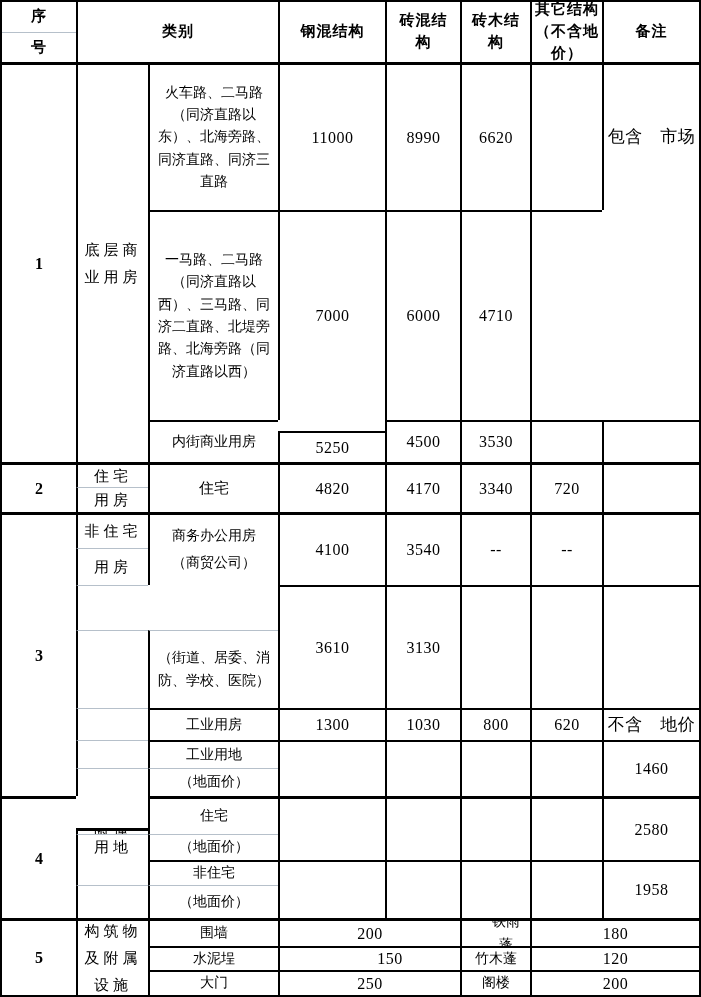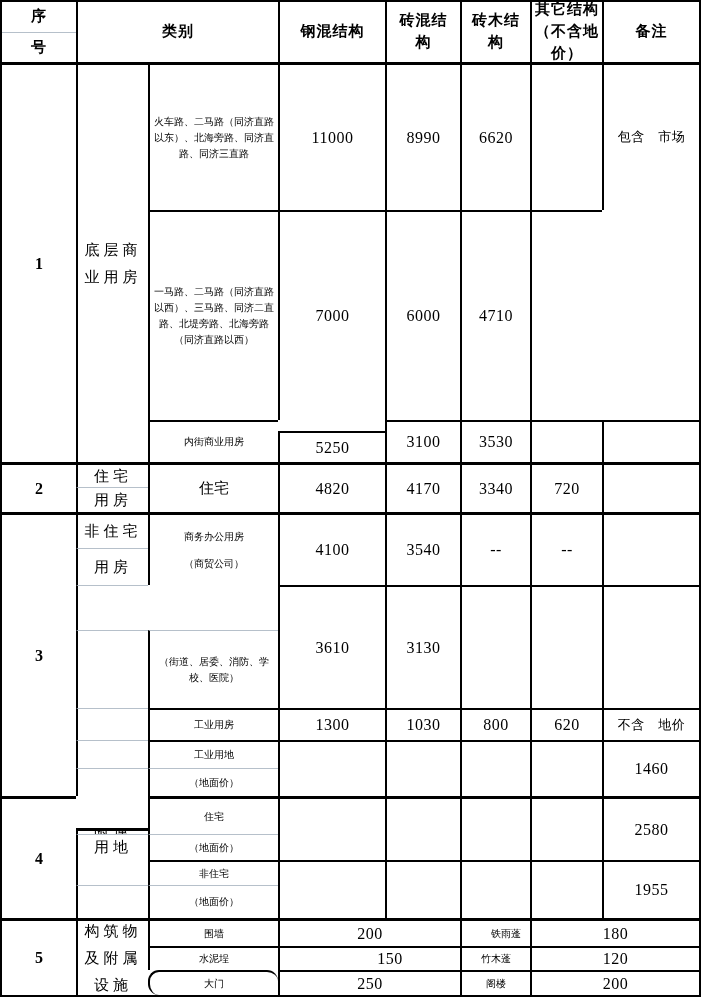--- a/index.html
+++ b/index.html
@@ -23,23 +23,23 @@
     box-sizing:border-box;overflow:hidden;
   }
   .bl{border-left:2px solid #000;}
   .tt{border-top:3px solid #000;}
   .dt{border-top:2px solid #000;}
   .ft{border-top:1px solid #b6c0ca;}
   .hdr{font-weight:bold;letter-spacing:1px;padding:0 5px;}
   .num{font-weight:bold;font-size:16px;}
   .val{font-size:16px;letter-spacing:0.5px;}
   .cat{letter-spacing:4px;line-height:1.8;padding:0 2px;}
-  .lbl{font-size:10px;line-height:1.6;padding:0 4px;}
+  .lbl{font-size:14px;line-height:1.6;padding:0 4px;}
   .two{flex-direction:column;justify-content:space-around;padding:8px 2px;}
-  .note{font-size:13px;letter-spacing:0.5px;text-align:center;}
+  .note{font-size:17px;letter-spacing:0.5px;text-align:center;}
   .remark{
     font-size:13.5px;line-height:1.6;padding:0 7px;
     text-align:justify;text-align-last:center;
   }
 </style>
 </head>
 <body>
 
 <div class="page">
   <div class="tbl">
@@ -64,21 +64,21 @@
     <div class="c note bl tt" style="grid-column:8;grid-row:3;">包含　市场</div>
 
     <div class="c lbl bl dt" style="grid-column:3;grid-row:4;">一马路、二马路（同济直路以西）、三马路、同济二直路、北堤旁路、北海旁路（同济直路以西）</div>
     <div class="c val bl dt" style="grid-column:4;grid-row:4;">7000</div>
     <div class="c val bl dt" style="grid-column:5;grid-row:4;">6000</div>
     <div class="c val bl dt" style="grid-column:6;grid-row:4;">4710</div>
     <div class="c bl dt" style="grid-column:7;grid-row:4;"></div>
 
     <div class="c lbl bl dt" style="grid-column:3;grid-row:5;">内街商业用房</div>
     <div class="c val bl dt" style="grid-column:4;grid-row:5;margin-top:11px;">5250</div>
-    <div class="c val bl dt" style="grid-column:5;grid-row:5;">3100</div>
+    <div class="c val bl dt" style="grid-column:5;grid-row:5;">4500</div>
     <div class="c val bl dt" style="grid-column:6;grid-row:5;">3530</div>
     <div class="c bl dt" style="grid-column:7;grid-row:5;"></div>
     <div class="c bl dt" style="grid-column:8;grid-row:5;"></div>
 
     <div class="c num tt" style="grid-column:1;grid-row:6/span 2;">2</div>
     <div class="c cat bl tt" style="grid-column:2;grid-row:6;">住宅</div>
     <div class="c cat bl ft" style="grid-column:2;grid-row:7;">用房</div>
     <div class="c bl tt" style="grid-column:3;grid-row:6/span 2;">住宅</div>
     <div class="c val bl tt" style="grid-column:4;grid-row:6/span 2;">4820</div>
     <div class="c val bl tt" style="grid-column:5;grid-row:6/span 2;">4170</div>
@@ -140,34 +140,34 @@
     <div class="c bl tt" style="grid-column:6;grid-row:15/span 2;"></div>
     <div class="c bl tt" style="grid-column:7;grid-row:15/span 2;"></div>
     <div class="c val bl tt" style="grid-column:8;grid-row:15/span 2;">2580</div>
 
     <div class="c lbl bl dt" style="grid-column:3;grid-row:17;">非住宅</div>
     <div class="c lbl bl ft" style="grid-column:3;grid-row:18;">（地面价）</div>
     <div class="c bl dt" style="grid-column:4;grid-row:17/span 2;"></div>
     <div class="c bl dt" style="grid-column:5;grid-row:17/span 2;"></div>
     <div class="c bl dt" style="grid-column:6;grid-row:17/span 2;"></div>
     <div class="c bl dt" style="grid-column:7;grid-row:17/span 2;"></div>
-    <div class="c val bl dt" style="grid-column:8;grid-row:17/span 2;">1955</div>
+    <div class="c val bl dt" style="grid-column:8;grid-row:17/span 2;">1958</div>
 
     <div class="c num tt" style="grid-column:1;grid-row:19/span 3;">5</div>
     <div class="c cat bl tt" style="grid-column:2;grid-row:19/span 3;">构筑物及附属设施</div>
 
     <div class="c lbl bl tt" style="grid-column:3;grid-row:19;">围墙</div>
     <div class="c val bl tt" style="grid-column:4/span 2;grid-row:19;">200</div>
     <div class="c lbl bl tt" style="grid-column:6;grid-row:19;padding-left:24px;">铁雨蓬</div>
     <div class="c val bl tt" style="grid-column:7/span 2;grid-row:19;">180</div>
 
     <div class="c lbl bl dt" style="grid-column:3;grid-row:20;">水泥埕</div>
     <div class="c val bl dt" style="grid-column:4/span 2;grid-row:20;padding-left:40px;">150</div>
     <div class="c lbl bl dt" style="grid-column:6;grid-row:20;">竹木蓬</div>
     <div class="c val bl dt" style="grid-column:7/span 2;grid-row:20;">120</div>
 
-    <div class="c lbl bl dt" style="grid-column:3;grid-row:21;border-radius:11px;">大门</div>
+    <div class="c lbl bl dt" style="grid-column:3;grid-row:21;">大门</div>
     <div class="c val bl dt" style="grid-column:4/span 2;grid-row:21;">250</div>
     <div class="c lbl bl dt" style="grid-column:6;grid-row:21;">阁楼</div>
     <div class="c val bl dt" style="grid-column:7/span 2;grid-row:21;">200</div>
 
   </div>
 </div>
 
 </body></html>

